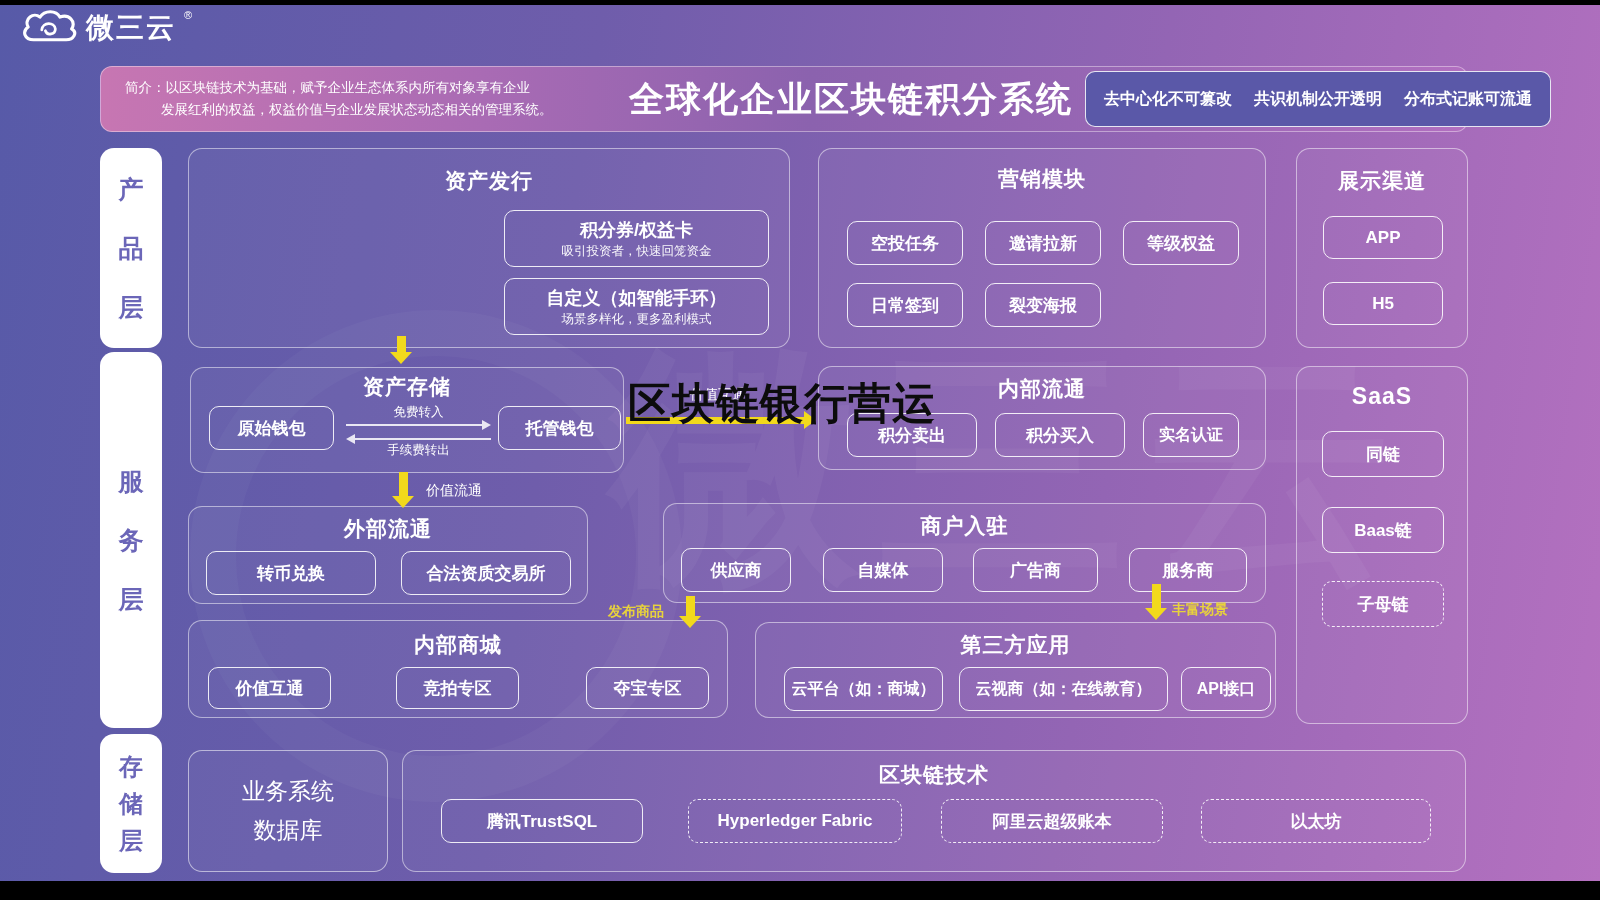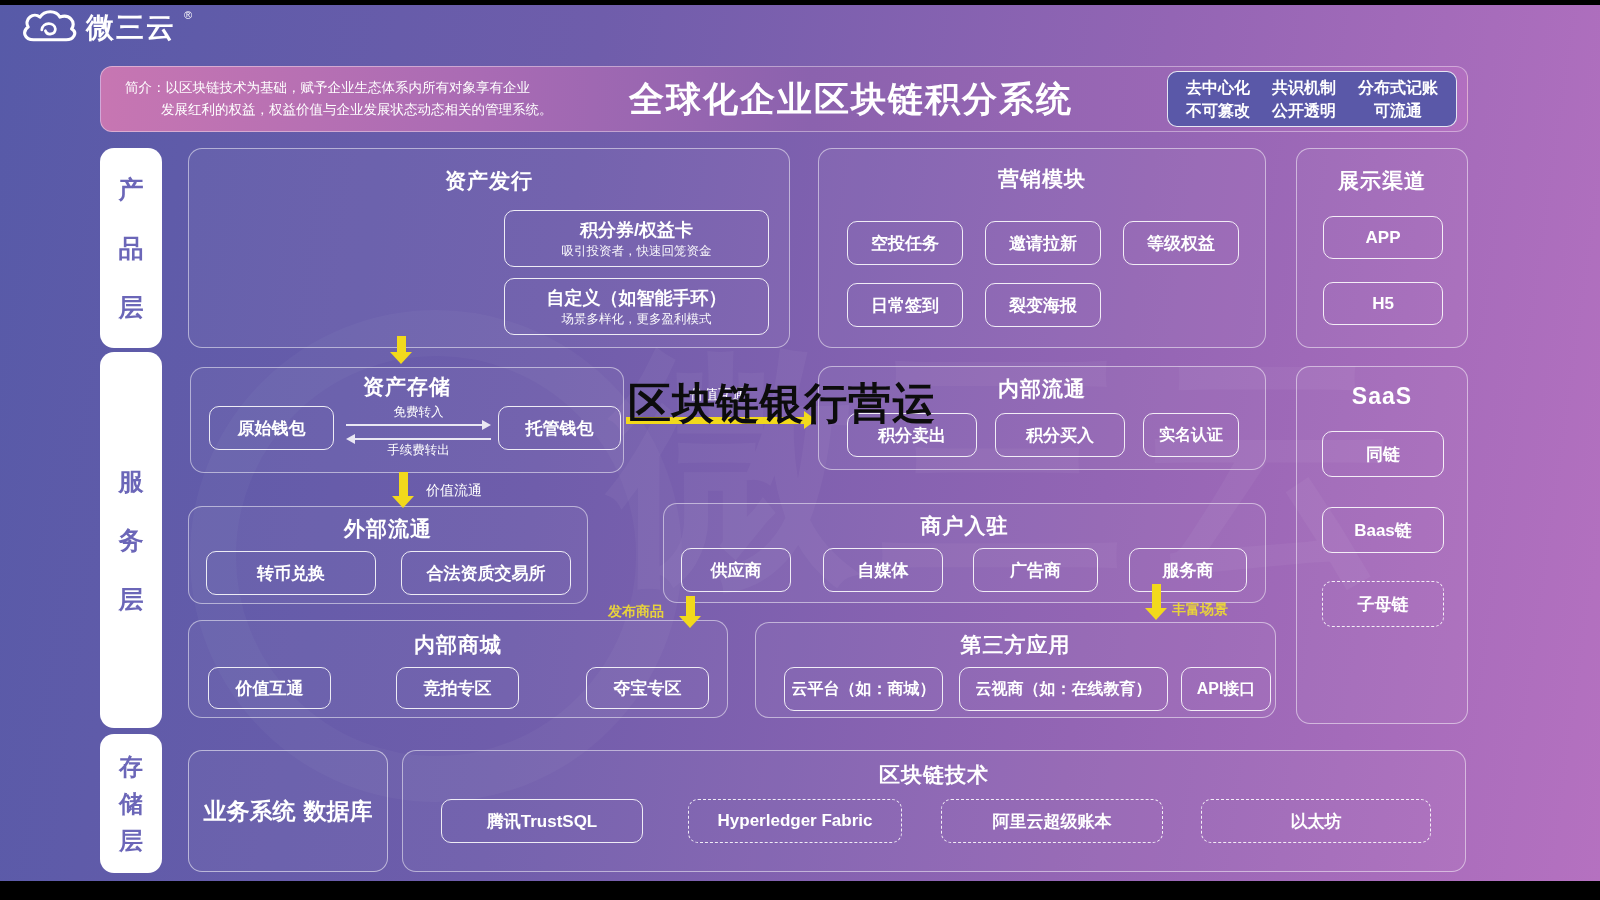--- a/index.html
+++ b/index.html
@@ -24,41 +24,41 @@
   
   .banner{position:absolute;left:100px;top:66px;width:1368px;height:66px;border-radius:12px;
     border:1px solid rgba(255,255,255,0.4);box-sizing:border-box;z-index:3;
     background:linear-gradient(90deg,#c776b2 0%,#a96bb4 28%,#8b62ae 52%,#9a67b5 78%,#b26fc0 100%);
     display:flex;align-items:center;}
   .intro{width:500px;padding-left:24px;font-size:13.5px;line-height:1.6;color:#fff;flex:0 0 auto;}
   .intro .l2{padding-left:36px;}
   .main-title{font-size:35px;font-weight:900;color:#fff;letter-spacing:2px;margin:0 12px 0 4px;white-space:nowrap;}
   .tagbox{margin-left:auto;margin-right:10px;background:#5a58a8;border:1.5px solid rgba(255,255,255,0.85);
     border-radius:10px;height:54px;display:flex;align-items:center;gap:22px;padding:0 18px;flex:0 0 auto;}
-  .tagcol{display:flex;flex-direction:column;align-items:center;line-height:1.45;font-size:16px;font-weight:bold;color:#fff;white-space:nowrap;}
+  .tagcol{display:flex;flex-direction:row;align-items:center;line-height:1.45;font-size:16px;font-weight:bold;color:#fff;white-space:nowrap;}
 
   
   .rail{position:absolute;left:100px;width:62px;background:#fff;border-radius:14px;z-index:2;
     display:flex;flex-direction:column;align-items:center;justify-content:center;}
   .rail span{font-weight:bold;color:#6b66b8;}
 
   
   .sec{position:absolute;border:1px solid rgba(255,255,255,0.5);border-radius:14px;
     background:rgba(255,255,255,0.04);box-sizing:border-box;z-index:2;}
   .sec-title{position:absolute;left:0;right:0;text-align:center;font-weight:bold;font-size:21px;color:#fff;margin:0;letter-spacing:1px;}
   .pill{position:absolute;border:1.5px solid rgba(255,255,255,0.88);border-radius:10px;color:#fff;
     display:flex;align-items:center;justify-content:center;font-size:17px;font-weight:600;
     box-sizing:border-box;text-align:center;white-space:nowrap;}
   .pill.dashed{border-style:dashed;}
   .pill.duo{flex-direction:column;gap:1px;}
   .pill.duo .t{font-size:18px;font-weight:bold;}
   .pill.duo .s{font-size:12.5px;font-weight:normal;opacity:0.95;}
   .dbbox{position:absolute;border:1px solid rgba(255,255,255,0.55);border-radius:14px;z-index:2;
-    display:flex;align-items:center;justify-content:center;gap:8px;
-    color:#fff;font-size:23px;font-weight:bold;box-sizing:border-box;background:rgba(255,255,255,0.04);}
+    display:flex;flex-direction:column;align-items:center;justify-content:center;gap:8px;
+    color:#fff;font-size:23px;font-weight:normal;box-sizing:border-box;background:rgba(255,255,255,0.04);}
 
   
   .av{position:absolute;display:flex;flex-direction:column;align-items:center;width:22px;z-index:3;}
   .av .sh{width:9px;flex:1;background:#f2d91c;}
   .av .hd{width:0;height:0;border-left:11px solid transparent;border-right:11px solid transparent;border-top:12px solid #f2d91c;}
   .ah{position:absolute;display:flex;align-items:center;height:20px;z-index:3;}
   .ah .sh{height:7px;flex:1;background:#f2d91c;}
   .ah .hd{width:0;height:0;border-top:9px solid transparent;border-bottom:9px solid transparent;border-left:12px solid #f2d91c;}
   .ylabel{position:absolute;color:#e8d23c;font-size:14px;font-weight:bold;z-index:3;white-space:nowrap;}
   .wlabel{position:absolute;color:#fff;font-size:14px;z-index:4;white-space:nowrap;}

